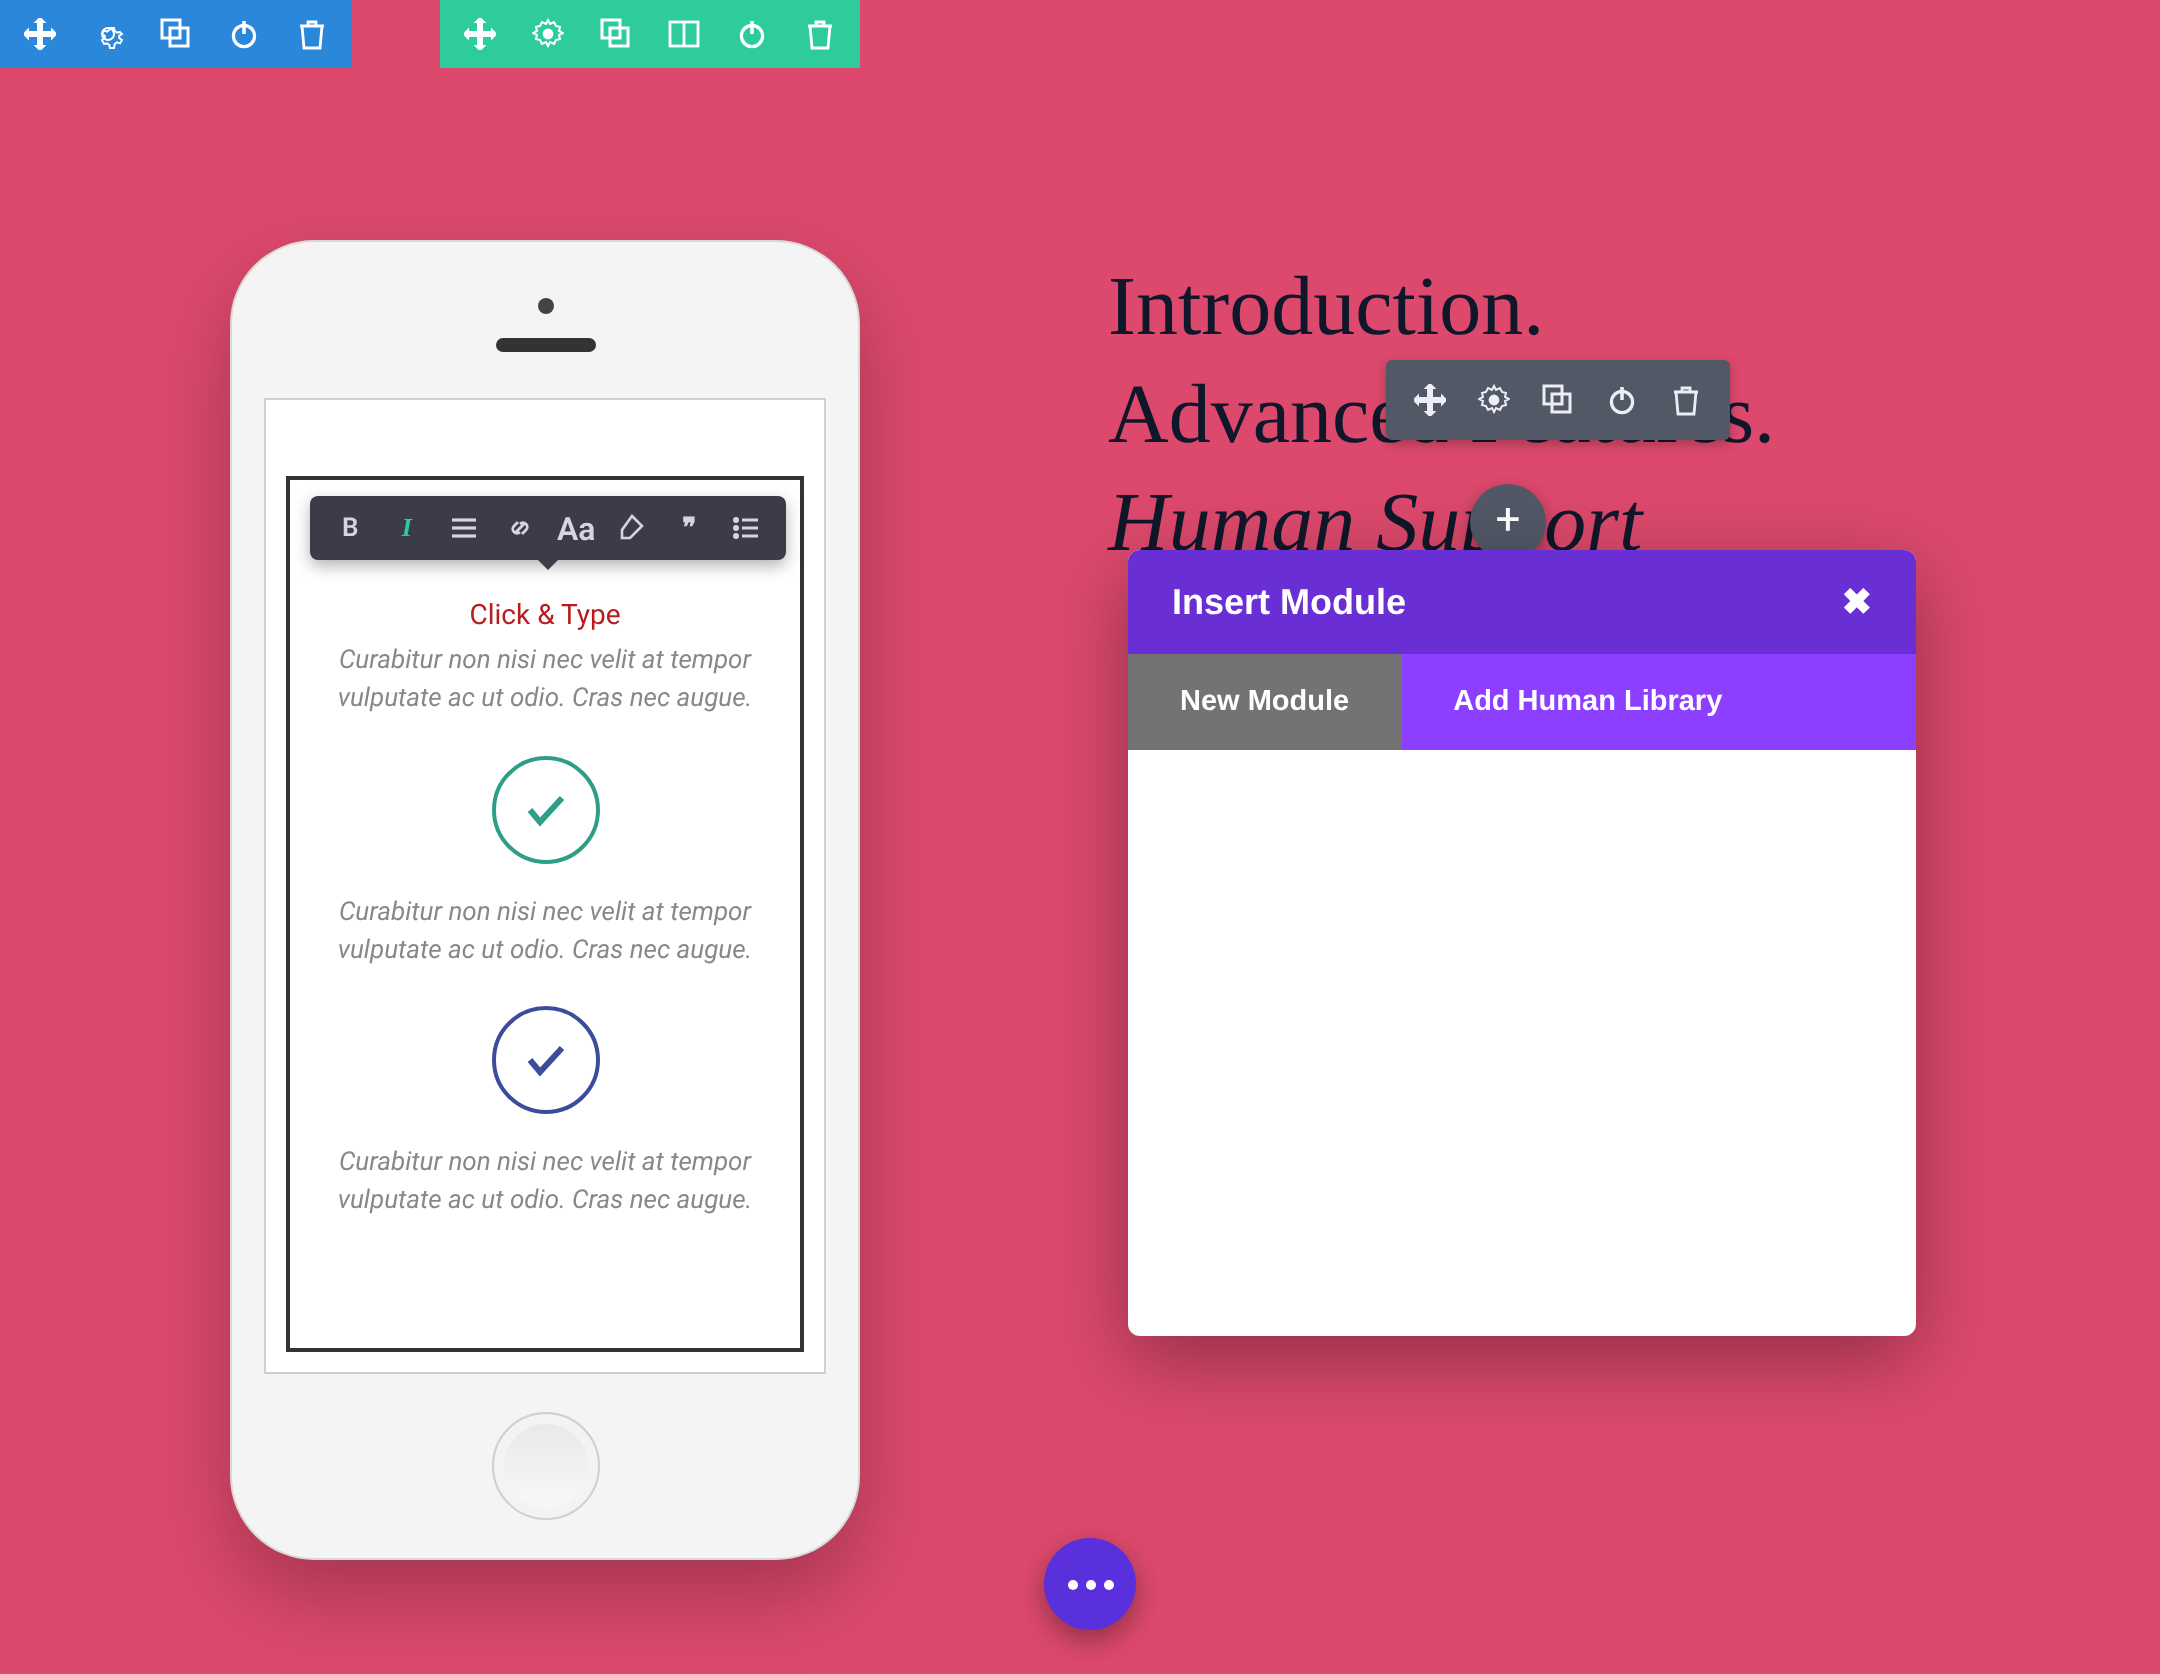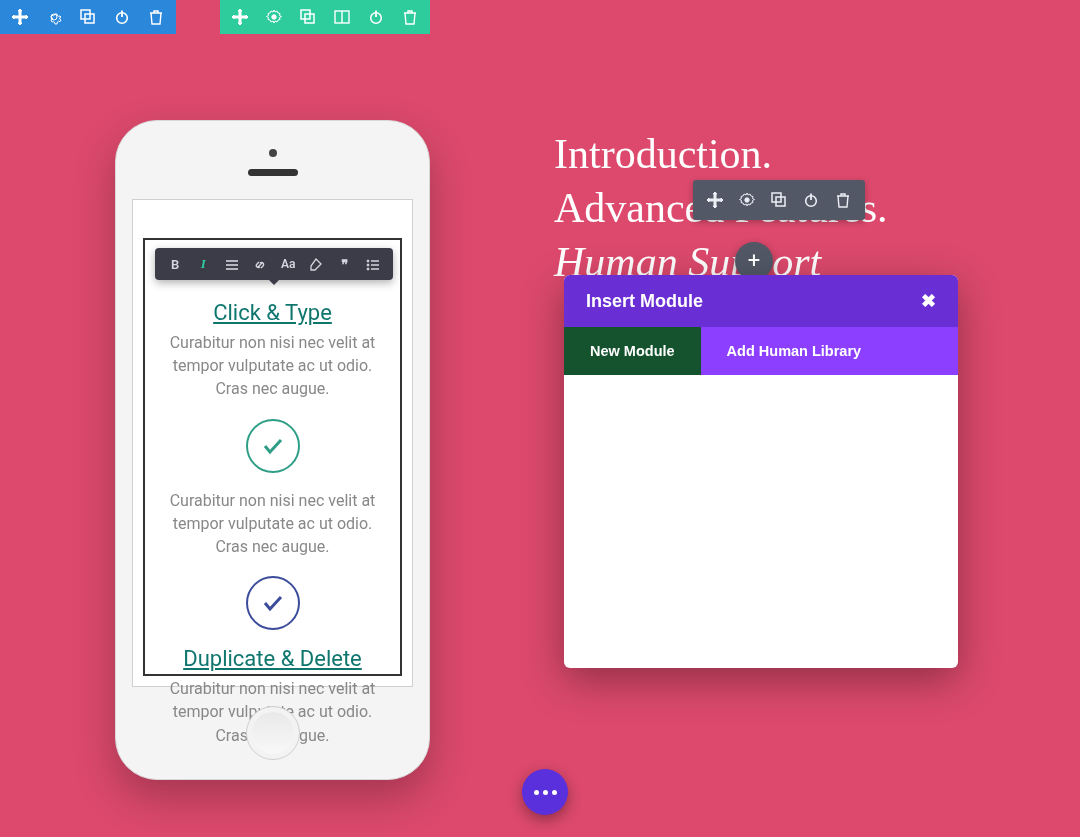--- a/index.html
+++ b/index.html
@@ -49,22 +49,22 @@
     position:absolute; top:78px; left:16px; right:16px; bottom:92px;
     background:#fff; border:1px solid #d0d0d0;
   }
   .module-frame{
     position:absolute; top:38px; left:10px; right:10px; bottom:10px;
     border:2px solid #333;
     background:#fff;
     padding:58px 18px 10px 18px;
     text-align:center;
   }
-  .blur-title{ font-size:22px; color:#0f766e; margin-top:2px;text-decoration:underline; }
-  .blur-desc { font-size:16px; color:#888; line-height:1.45; margin:6px auto 18px auto; max-width:230px;}
+  .blur-title{ font-size:14px; color:#b91c1c; margin-top:2px; }
+  .blur-desc { font-size:13px; color:#888; line-height:1.45; margin:6px auto 18px auto; max-width:230px;font-style:italic;}
   .check-circ{
     width:54px; height:54px; border:2px solid; border-radius:50%;
     display:flex; align-items:center; justify-content:center;
     margin:0 auto 16px auto;
   }
   .check-circ.green{ border-color:#2e9e86; color:#2e9e86; }
   .check-circ.blue { border-color:#3b4c9b; color:#3b4c9b; }
   .check-circ svg{ width:24px; height:24px; stroke:currentColor; fill:none; stroke-width:3; }
 
   
@@ -80,21 +80,21 @@
     content:""; position:absolute; bottom:-5px; left:50%; transform:translateX(-50%);
     border:5px solid transparent; border-top-color:#3c3c48; border-bottom:none;
   }
   .rte-item{ color:#d5d5df; font-size:13px; width:20px; text-align:center; cursor:pointer; font-weight:600;}
   .rte-item.italic{ color:#2ecc9c; font-style:italic; font-family:Georgia,serif; }
   .rte-item svg{ width:14px; height:14px; fill:#d5d5df; stroke:#d5d5df; vertical-align:middle;}
 
   
   .headlines{
     position:absolute; left:554px; top:128px;
-    color:#ffffff; font-family: Georgia, "Times New Roman", serif;
+    color:#0f172a; font-family: Georgia, "Times New Roman", serif;
   }
   .headlines .line{ font-size:42px; line-height:1.28; }
   .headlines .ital{ font-style:italic; }
 
   
   .mod-bar{
     position:absolute; left:693px; top:180px;
     background:#525866; height:40px;
     display:flex; align-items:center; gap:16px;
     padding:0 14px; border-radius:3px;
@@ -129,21 +129,21 @@
   .modal-head .close{ cursor:pointer; font-size:18px; }
   .modal-tabs{
     background:#8c3fff; height:48px;
     display:flex; align-items:stretch;
     font-family:"Segoe UI", -apple-system, sans-serif;
   }
   .modal-tab{
     color:#fff; font-size:14.5px; font-weight:700;
     display:flex; align-items:center; padding:0 26px; cursor:pointer;
   }
-  .modal-tab.active{ background:#14532d; }
+  .modal-tab.active{ background:#737373; }
   .modal-body{ padding:24px 30px; }
   .search-box{
     width:100%; height:40px; border:none; outline:none;
     background:#e9e9ec; border-radius:3px;
     padding:0 14px; font-size:15px; color:#555;
   }
   .module-item{
     margin-top:30px;
     width:176px; height:64px;
     border:2px solid #5068d8;
@@ -286,36 +286,35 @@
             <polyline points="4 12 9 18 20 6"></polyline>
           </svg>
       </div>
       <div class="blur-desc">Curabitur non nisi nec velit at tempor vulputate ac ut odio. Cras nec augue.</div>
 
       <div class="check-circ blue">
         <svg viewBox="0 0 24 24">
             <polyline points="4 12 9 18 20 6"></polyline>
           </svg>
       </div>
-      <div class="blur-title">Duplicate &amp; Delete</div>
       <div class="blur-desc">Curabitur non nisi nec velit at tempor vulputate ac ut odio. Cras nec augue.</div>
     </div>
 
     <div class="rte-bar">
       <span class="rte-item">B</span>
       <span class="rte-item italic">I</span>
       <span class="rte-item"><svg viewBox="0 0 14 14">
             <line x1="1" y1="3" x2="13" y2="3" stroke-width="1.6"></line>
             <line x1="1" y1="7" x2="13" y2="7" stroke-width="1.6"></line>
             <line x1="1" y1="11" x2="13" y2="11" stroke-width="1.6"></line>
           </svg></span>
       <span class="rte-item"><svg viewBox="0 0 14 14">
             <path d="M5 9l4-4M6 4l-2 2a2 2 0 003 3M8 10l2-2a2 2 0 00-3-3" fill="none" stroke-width="1.4"></path>
           </svg></span>
-      <span class="rte-item" style="font-size:12px">Aa</span>
+      <span class="rte-item" style="font-size:16px">Aa</span>
       <span class="rte-item"><svg viewBox="0 0 14 14">
             <path d="M7 1l5 5-6 6H2v-4z" fill="none" stroke-width="1.3"></path>
           </svg></span>
       <span class="rte-item">❞</span>
       <span class="rte-item"><svg viewBox="0 0 14 14">
             <circle cx="2" cy="3" r="1"></circle>
             <circle cx="2" cy="7" r="1"></circle>
             <circle cx="2" cy="11" r="1"></circle>
             <line x1="5" y1="3" x2="13" y2="3" stroke-width="1.5"></line>
             <line x1="5" y1="7" x2="13" y2="7" stroke-width="1.5"></line>

